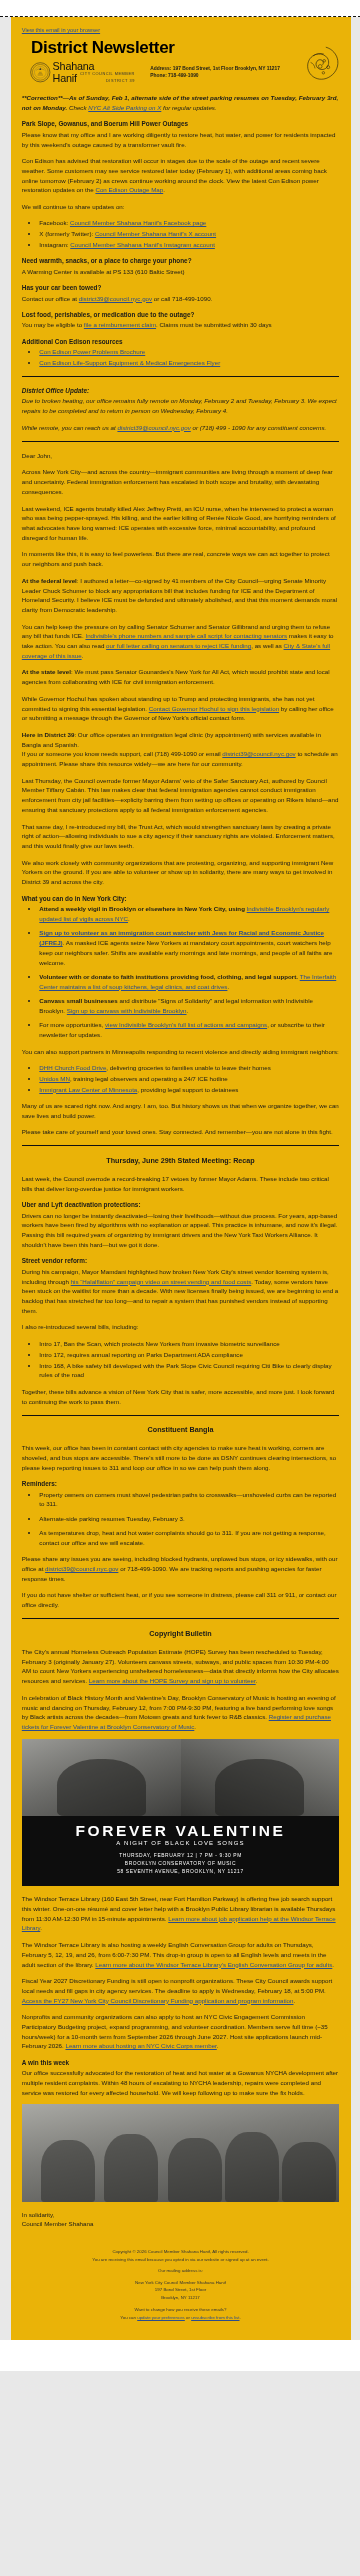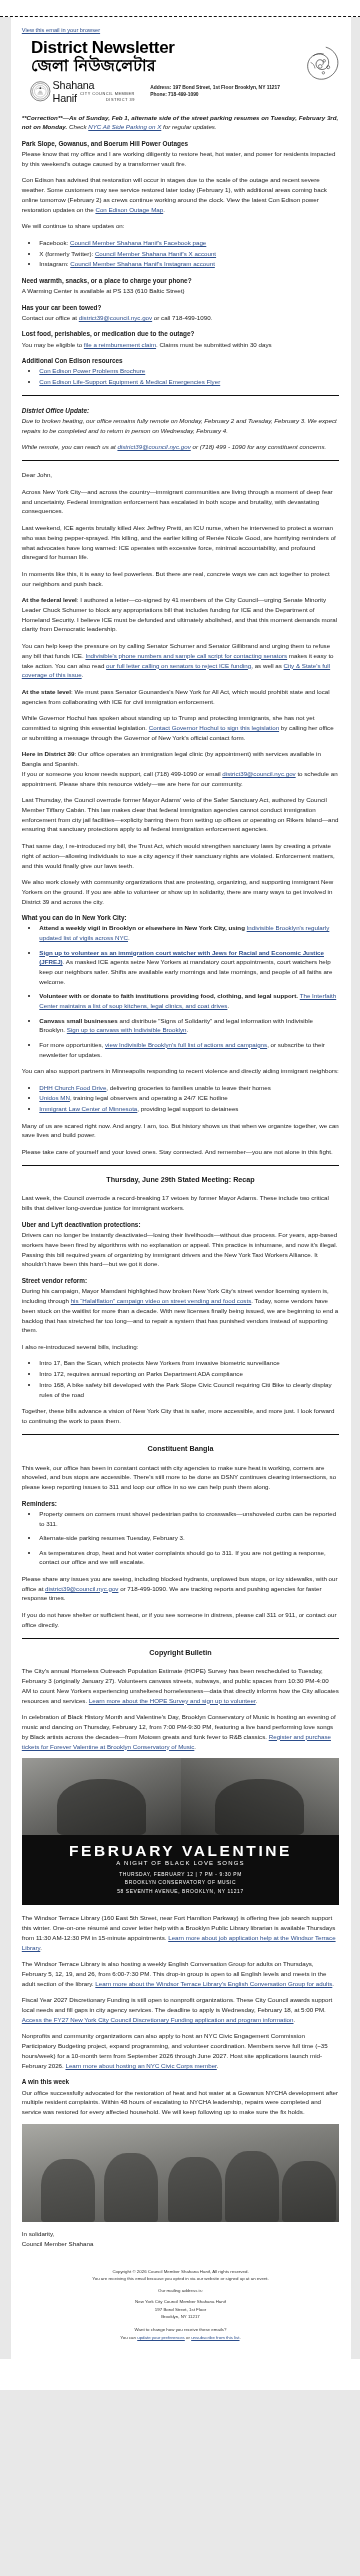--- a/index.html
+++ b/index.html
@@ -5,21 +5,21 @@
   * { box-sizing: border-box; }
   html, body { margin:0; padding:0; }
   body {
     width:361px;
     background:#e8e8e8;
     font-family:"Liberation Sans", sans-serif;
     color:#1a1a1a;
     -webkit-font-smoothing:antialiased;
   }
   .topbar { height:16.5px; background:#ffffff; border-bottom:1px dashed #111; }
-  .page { background:#ffffff; width:340px; margin:0 auto; padding:0 0 0 0; }
+  .page { background:#eab308; width:340px; margin:0 auto; padding:0 0 0 0; }
   .inner { padding:0 11.3px; }
   .gutter { height:9.3px; }
 
   a { color:#2b4d8c; text-decoration:underline; }
   a.bold { font-weight:bold; }
 
   .viewbrowser { font-size:5.7px; padding:10.3px 11.3px 3.1px 11.3px; }
   .viewbrowser a { font-size:5.7px; }
 
   
@@ -125,21 +125,20 @@
     <svg class="paisley" viewBox="0 0 100 100">
       <path d="M62 8c16 4 28 18 30 34 2 18-8 34-24 42-14 7-31 5-42-6-9-9-12-23-7-35 4-10 13-17 24-18 9-1 18 3 23 10 5 8 4 19-3 25-6 5-15 5-21 0-5-4-6-12-2-17 3-4 9-5 13-2 3 3 4 8 1 11" fill="none" stroke="#111" stroke-width="1.6"></path>
       <circle cx="58" cy="42" r="3.2" fill="none" stroke="#111" stroke-width="1.3"></circle>
       <circle cx="48" cy="56" r="4.6" fill="none" stroke="#111" stroke-width="1.3"></circle>
       <circle cx="68" cy="58" r="3.8" fill="none" stroke="#111" stroke-width="1.3"></circle>
       <circle cx="56" cy="72" r="3" fill="none" stroke="#111" stroke-width="1.3"></circle>
       <path d="M30 30c8-6 18-8 27-5" fill="none" stroke="#111" stroke-width="1.3"></path>
       <path d="M24 46c6 2 10 8 11 15" fill="none" stroke="#111" stroke-width="1.3"></path>
     </svg>
     <div class="mast-title">District Newsletter</div>
-    <div class="mast-bangla">জেলা নিউজলেটার</div>
 
     <div class="idrow">
       <svg class="seal" viewBox="0 0 60 60">
         <circle cx="30" cy="30" r="28" fill="none" stroke="#222" stroke-width="1.6"></circle>
         <circle cx="30" cy="30" r="23" fill="none" stroke="#222" stroke-width="1"></circle>
         <circle cx="30" cy="30" r="17" fill="none" stroke="#555" stroke-width="0.8"></circle>
         <path d="M22 38h16M24 34h12M26 30h8" stroke="#333" stroke-width="1"></path>
         <path d="M30 16l3 7h-6z" fill="#333"></path>
         <path d="M18 24c4-3 8-4 12-4s8 1 12 4" fill="none" stroke="#444" stroke-width="0.9"></path>
       </svg>
@@ -318,21 +317,21 @@
     <p class="t">
       <span>In celebration of Black History Month and Valentine's Day, Brooklyn Conservatory of Music is hosting an evening of music and dancing on Thursday, February 12, from 7:00 PM-9:30 PM, featuring a live band performing love songs by Black artists across the decades—from Motown greats and funk fever to R&amp;B classics. </span><a href="#">Register and purchase tickets for Forever Valentine at Brooklyn Conservatory of Music</a><span>.</span>
     </p>
 
     <div class="poster">
       <div class="poster-photo">
         <div class="ph-a"></div>
         <div class="ph-b"></div>
       </div>
       <div class="poster-body">
-        <div class="poster-title">FEBRUARY VALENTINE</div>
+        <div class="poster-title">FOREVER VALENTINE</div>
         <div class="poster-sub">A NIGHT OF BLACK LOVE SONGS</div>
         <div class="poster-meta">THURSDAY, FEBRUARY 12 | 7 PM - 9:30 PM</div>
         <div class="poster-meta">BROOKLYN CONSERVATORY OF MUSIC</div>
         <div class="poster-meta">58 SEVENTH AVENUE, BROOKLYN, NY 11217</div>
       </div>
     </div>
 
     <p class="t">
       <span>The Windsor Terrace Library (160 East 5th Street, near Fort Hamilton Parkway) is offering free job search support this winter. One-on-one résumé and cover letter help with a Brooklyn Public Library librarian is available Thursdays from 11:30 AM-12:30 PM in 15-minute appointments. </span><a href="#">Learn more about job application help at the Windsor Terrace Library</a><span>.</span>
     </p>

